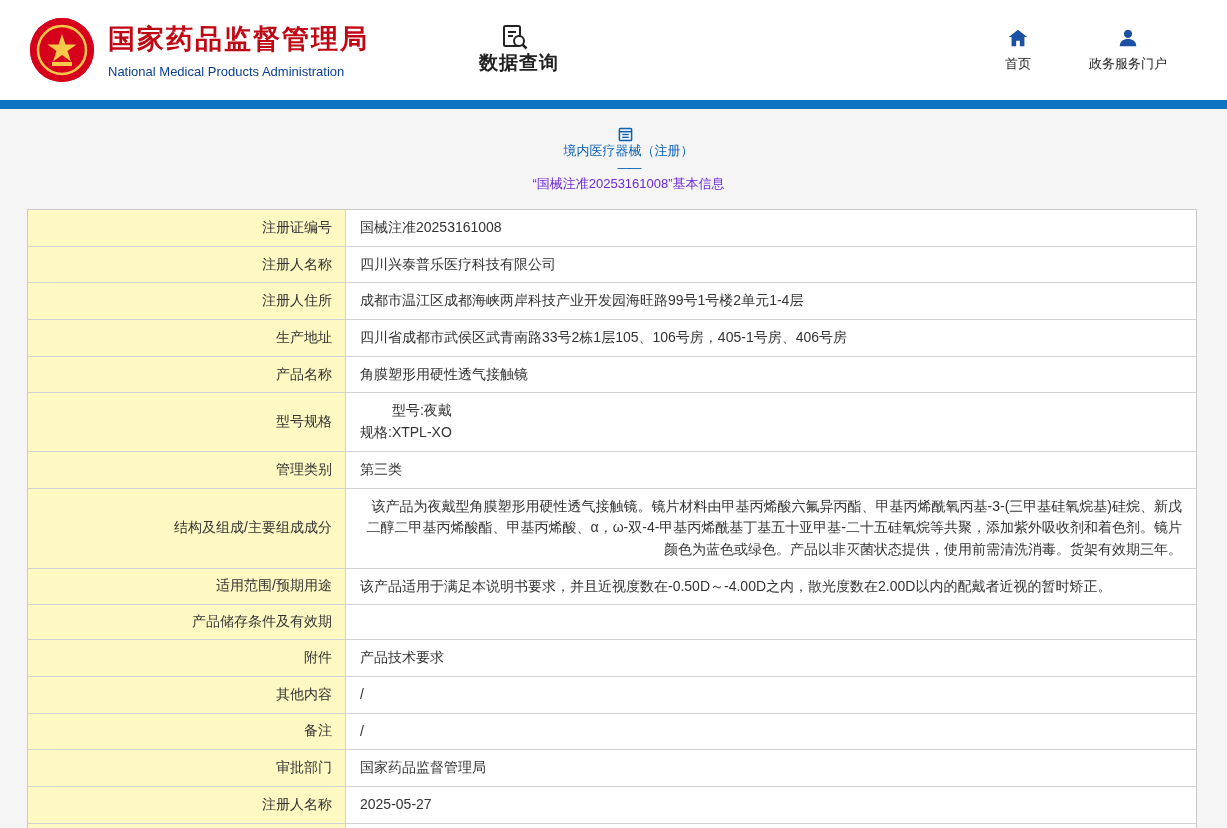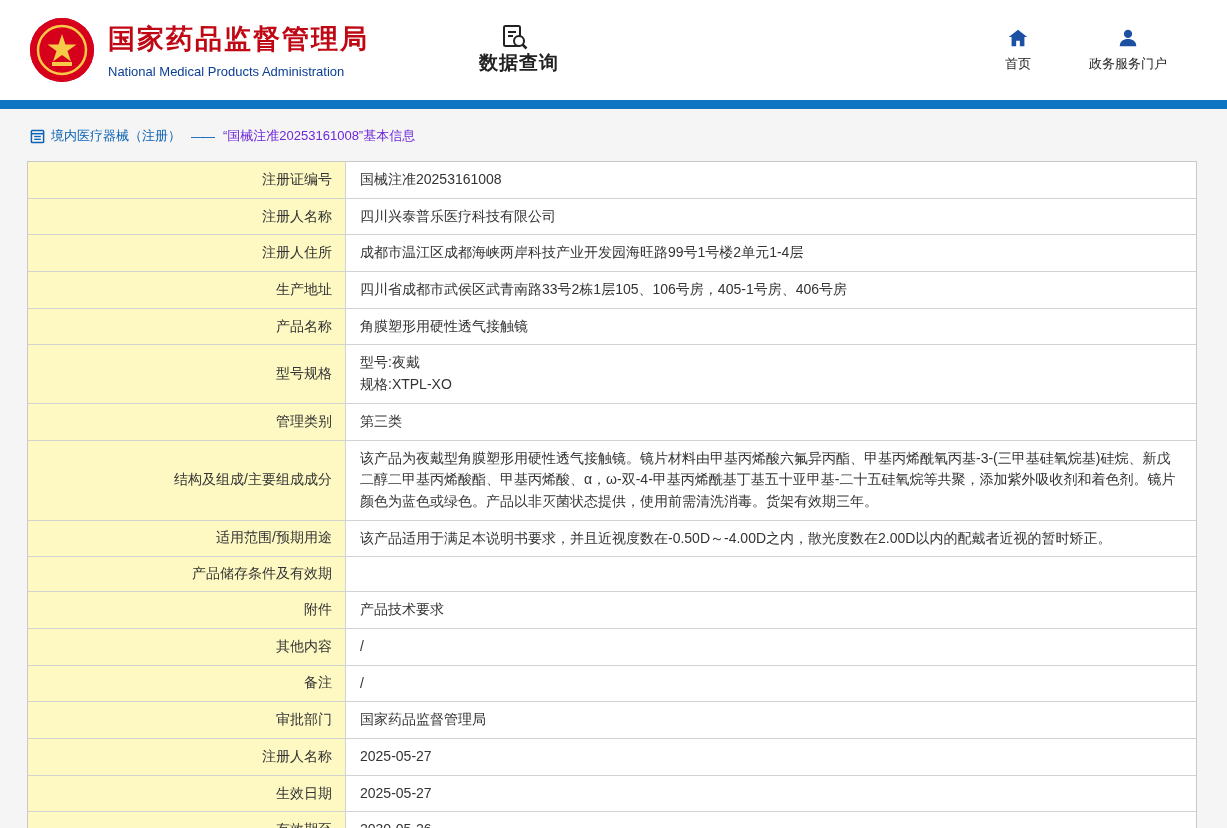--- a/index.html
+++ b/index.html
@@ -18,35 +18,35 @@
   .query-label { font-size:19px; color:#222; font-weight:bold; letter-spacing:1px; }
   .header-nav { margin-left:auto; display:flex; gap:58px; padding-right:30px; }
   .nav-item { display:flex; flex-direction:column; align-items:center; cursor:pointer; }
   .nav-icon { width:22px; height:22px; margin-bottom:6px; }
   .nav-label { font-size:13px; color:#222; }
 
   .blue-bar { height:9px; background:#0d74c1; width:100%; }
 
   
   .page { background:#f5f5f5; min-height:719px; padding:0 0 10px 0; }
-  .breadcrumb { display:flex; align-items:center; padding:18px 0 12px 30px; font-size:13px; color:#0b62b4; }
+  .breadcrumb { display:flex; align-items:center; padding:18px 0 12px 30px; font-size:13px; color:#0b62b4;flex-direction:column; }
   .crumb-icon { width:15px; height:15px; margin-right:6px; }
   .crumb-sep { margin:0 10px; color:#0b62b4; letter-spacing:-2px; }
   .crumb-link { color:#0b62b4; text-decoration:none; cursor:pointer; }
   .crumb-current { color:#6d28d9; }
 
   
   .info-table { margin:4px 30px 0 27px; border:1px solid #c9c9c9; background:#fff; }
   .row { display:flex; border-bottom:1px solid #d2d2d2; }
   .row:last-child { border-bottom:none; }
   .cell-label { width:318px; flex:0 0 auto; background:#fef9c3; border-right:1px solid #d2d2d2;
     display:flex; align-items:center; justify-content:flex-end;
     padding:7px 13px; font-size:14px; color:#333; min-height:34px; text-align:right; }
   .cell-value { flex:1; display:flex; align-items:center; padding:7px 14px;
-    font-size:14px; color:#333; min-height:34px; white-space:pre-line; line-height:1.55; background:#fff; }
+    font-size:14px; color:#333; min-height:34px; white-space:pre-line; line-height:1.55; background:#fff;text-align:right; }
 </style>
 </head>
 <body>
 
 <div class="header">
   <div class="logo">
     <svg viewBox="0 0 64 64">
       <circle cx="32" cy="32" r="32" fill="#d6001c"></circle>
       <circle cx="32" cy="32" r="24" fill="none" stroke="#f7c948" stroke-width="2.5"></circle>
       <polygon fill="#f7c948" points="32,16 35.5,26.5 46.5,26.5 37.5,33 41,43.5 32,37 23,43.5 26.5,33 17.5,26.5 28.5,26.5"></polygon>

